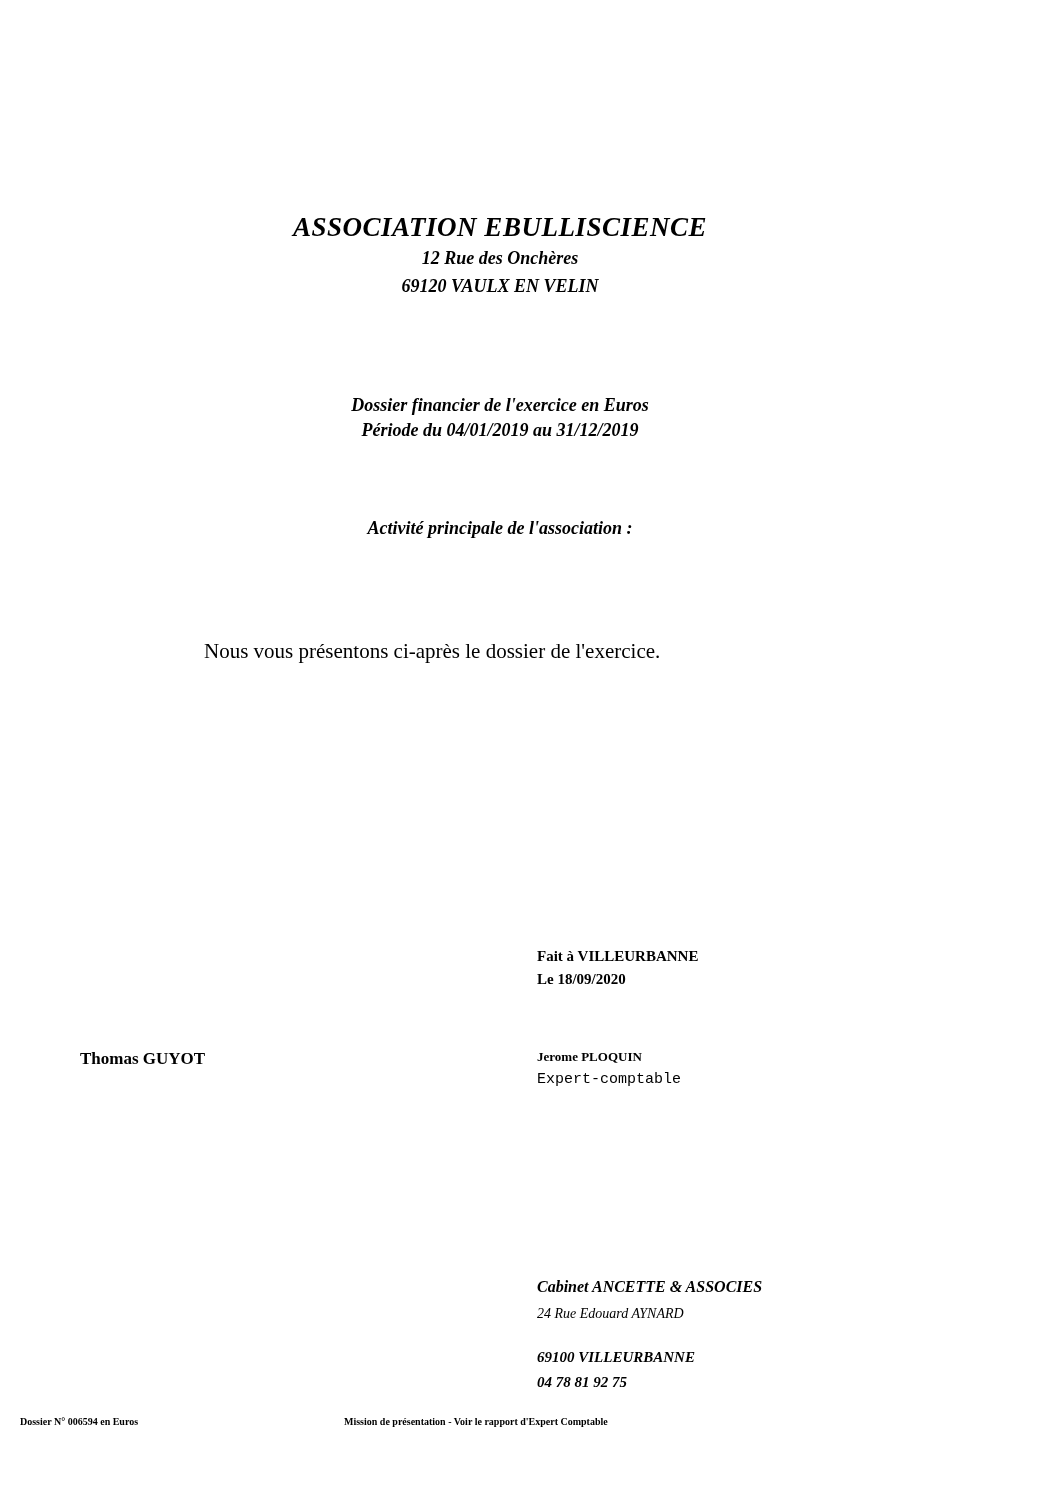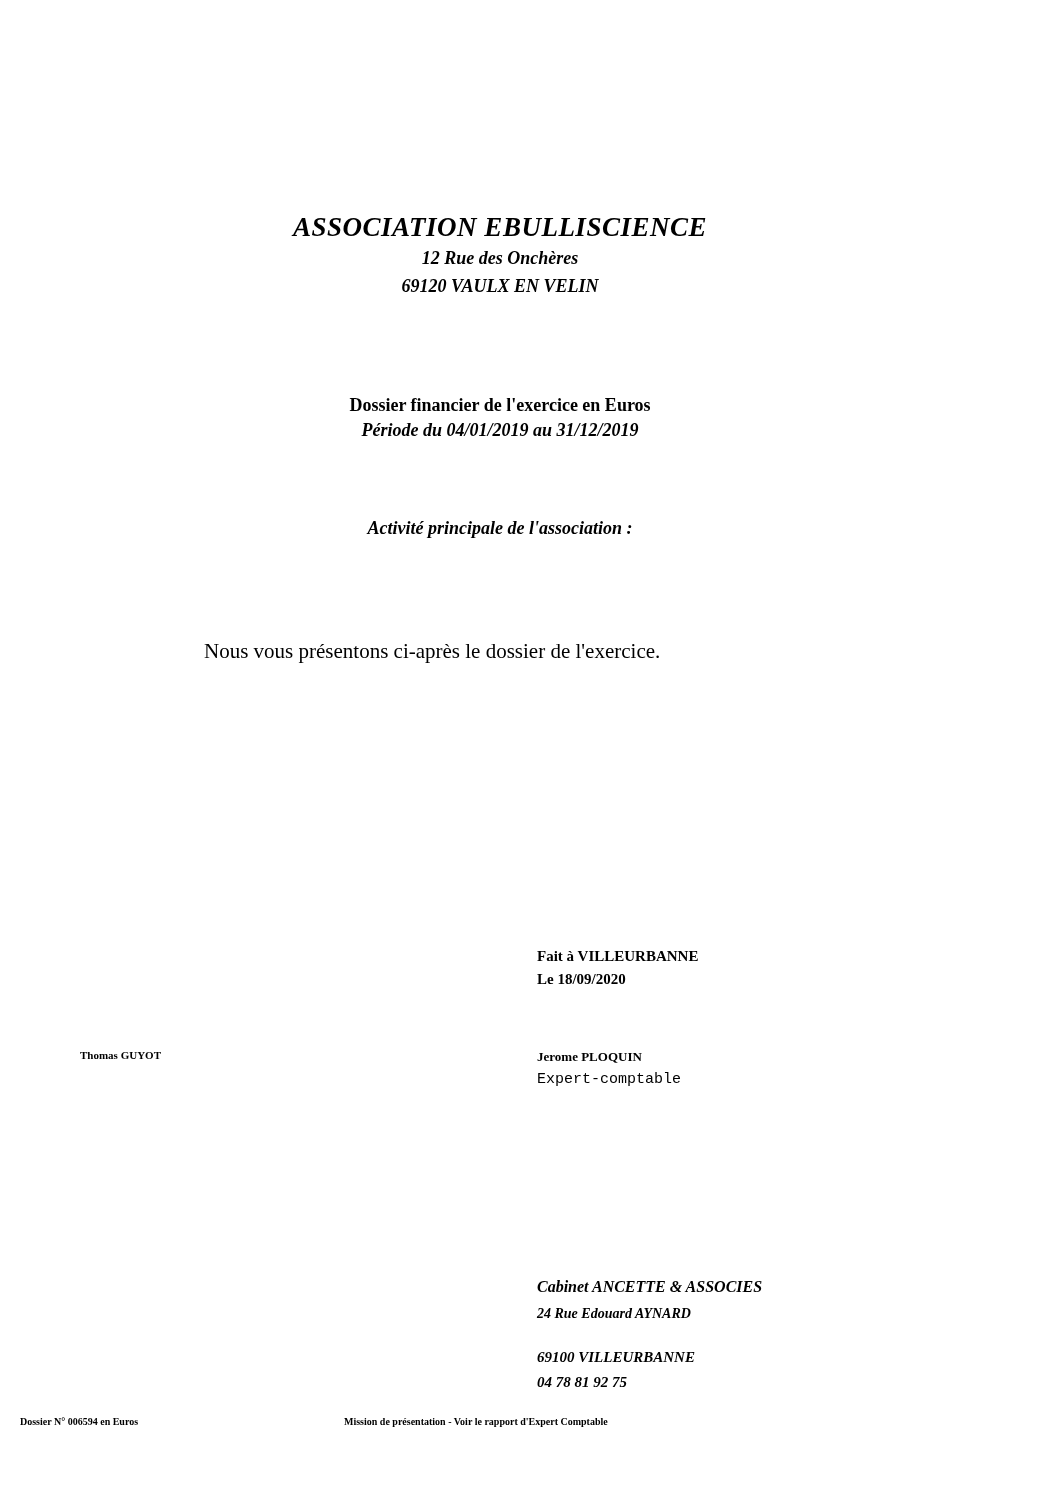--- a/index.html
+++ b/index.html
@@ -40,20 +40,21 @@
   .city-line {
     top: 276px;
     font-size: 18px;
     font-weight: bold;
     font-style: italic;
   }
   .dossier-line1 {
     top: 395px;
     font-size: 18px;
     font-weight: bold;
+    font-style: italic;
   }
   .dossier-line2 {
     top: 420px;
     font-size: 18px;
     font-weight: bold;
     font-style: italic;
   }
   .activity-line {
     top: 518px;
     font-size: 18px;
@@ -68,21 +69,21 @@
   .sig-place-date {
     left: 537px;
     top: 945px;
     font-size: 15px;
     font-weight: bold;
     line-height: 23px;
   }
   .left-signatory {
     left: 80px;
     top: 1049px;
-    font-size: 11px;
+    font-size: 17px;
     font-weight: bold;
   }
   .right-signatory {
     left: 537px;
     top: 1049px;
     font-size: 13px;
     font-weight: bold;
   }
   .right-signatory-title {
     left: 537px;
@@ -94,21 +95,21 @@
     left: 537px;
     top: 1278px;
     font-size: 16px;
     font-weight: bold;
     font-style: italic;
   }
   .cabinet-address {
     left: 537px;
     top: 1306px;
     font-size: 14px;
-    font-weight: bold;
+    font-weight: normal;
     font-style: italic;
   }
   .cabinet-city {
     left: 537px;
     top: 1349px;
     font-size: 15px;
     font-weight: bold;
     font-style: italic;
   }
   .cabinet-phone {

